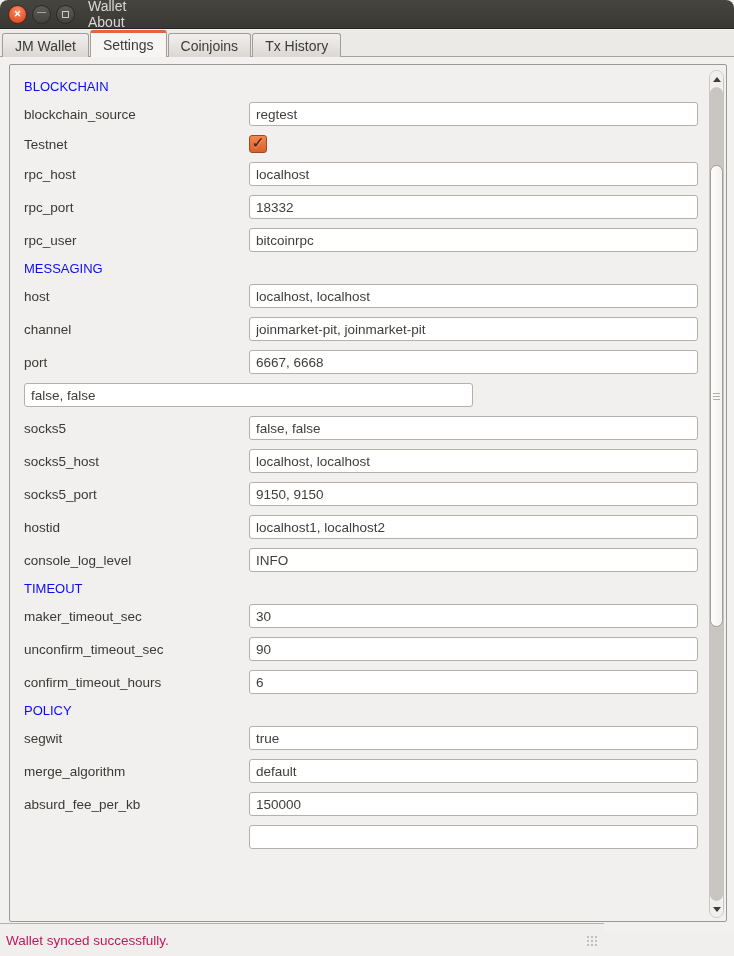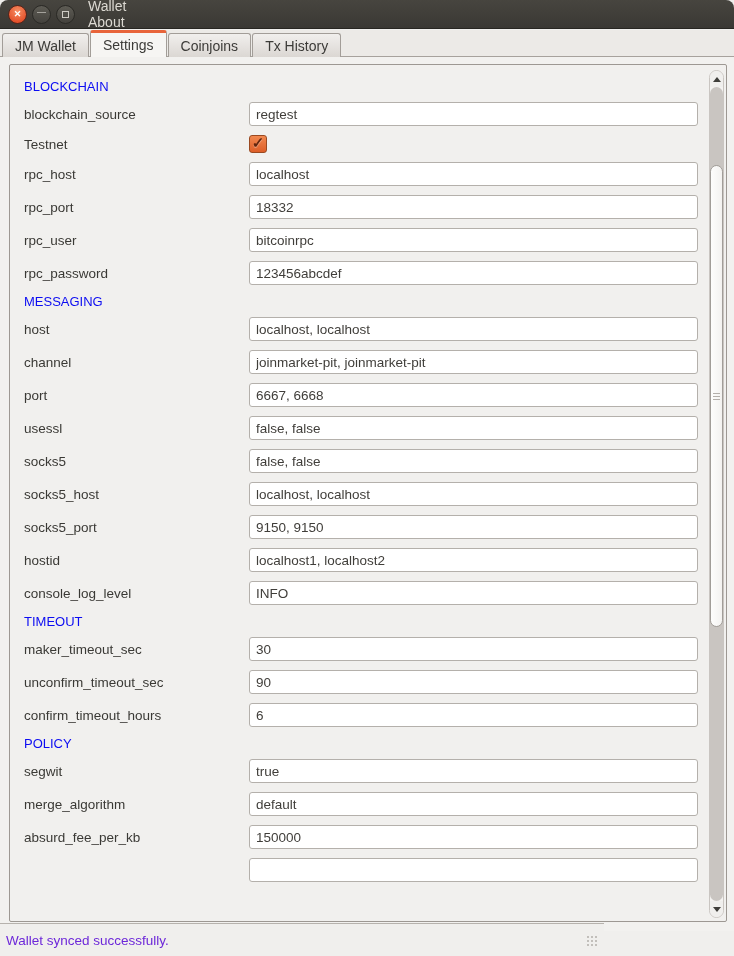--- a/index.html
+++ b/index.html
@@ -97,21 +97,21 @@
     background:linear-gradient(90deg,#fdfdfc,#f3f2f0);
     border:1px solid #a19d98; border-radius:7px;
     display:flex; align-items:center; justify-content:center;
   }
   .grip { display:block; width:7px; height:7px;
     background:repeating-linear-gradient(#b3afaa 0 1px, transparent 1px 3px); }
   
   .statusbar {
     position:absolute; left:0; bottom:0; width:604px; height:25px;
     background:#f0efed; border-top:1px solid #b6b2ad;
-    display:flex; align-items:center; padding:16px 6px; font-size:13.5px; color:#6d28d9;
+    display:flex; align-items:center; padding:16px 6px; font-size:13.5px; color:#be185d;
   }
   .grip-dots {
     margin-left:auto; width:13px; height:13px; opacity:.8;
     background-image:radial-gradient(#b7b3af 1px, transparent 1.3px);
     background-size:4px 4px; background-position:1px 1px;
   }
 </style>
 </head>
 <body>
 
@@ -159,39 +159,34 @@
           <input class="val" type="text" value="localhost" style="">
         </div>
         <div class="row">
           <div class="lbl">rpc_port</div>
           <input class="val" type="text" value="18332" style="">
         </div>
         <div class="row">
           <div class="lbl">rpc_user</div>
           <input class="val" type="text" value="bitcoinrpc" style="">
         </div>
-        <div class="row">
-          <div class="lbl">rpc_password</div>
-          <input class="val" type="text" value="123456abcdef" style="">
-        </div>
         <div class="sec-header">MESSAGING</div>
         <div class="row">
           <div class="lbl">host</div>
           <input class="val" type="text" value="localhost, localhost" style="">
         </div>
         <div class="row">
           <div class="lbl">channel</div>
           <input class="val" type="text" value="joinmarket-pit, joinmarket-pit" style="">
         </div>
         <div class="row">
           <div class="lbl">port</div>
           <input class="val" type="text" value="6667, 6668" style="">
         </div>
         <div class="row">
-          <div class="lbl">usessl</div>
           <input class="val" type="text" value="false, false" style="">
         </div>
         <div class="row">
           <div class="lbl">socks5</div>
           <input class="val" type="text" value="false, false" style="">
         </div>
         <div class="row">
           <div class="lbl">socks5_host</div>
           <input class="val" type="text" value="localhost, localhost" style="">
         </div>

